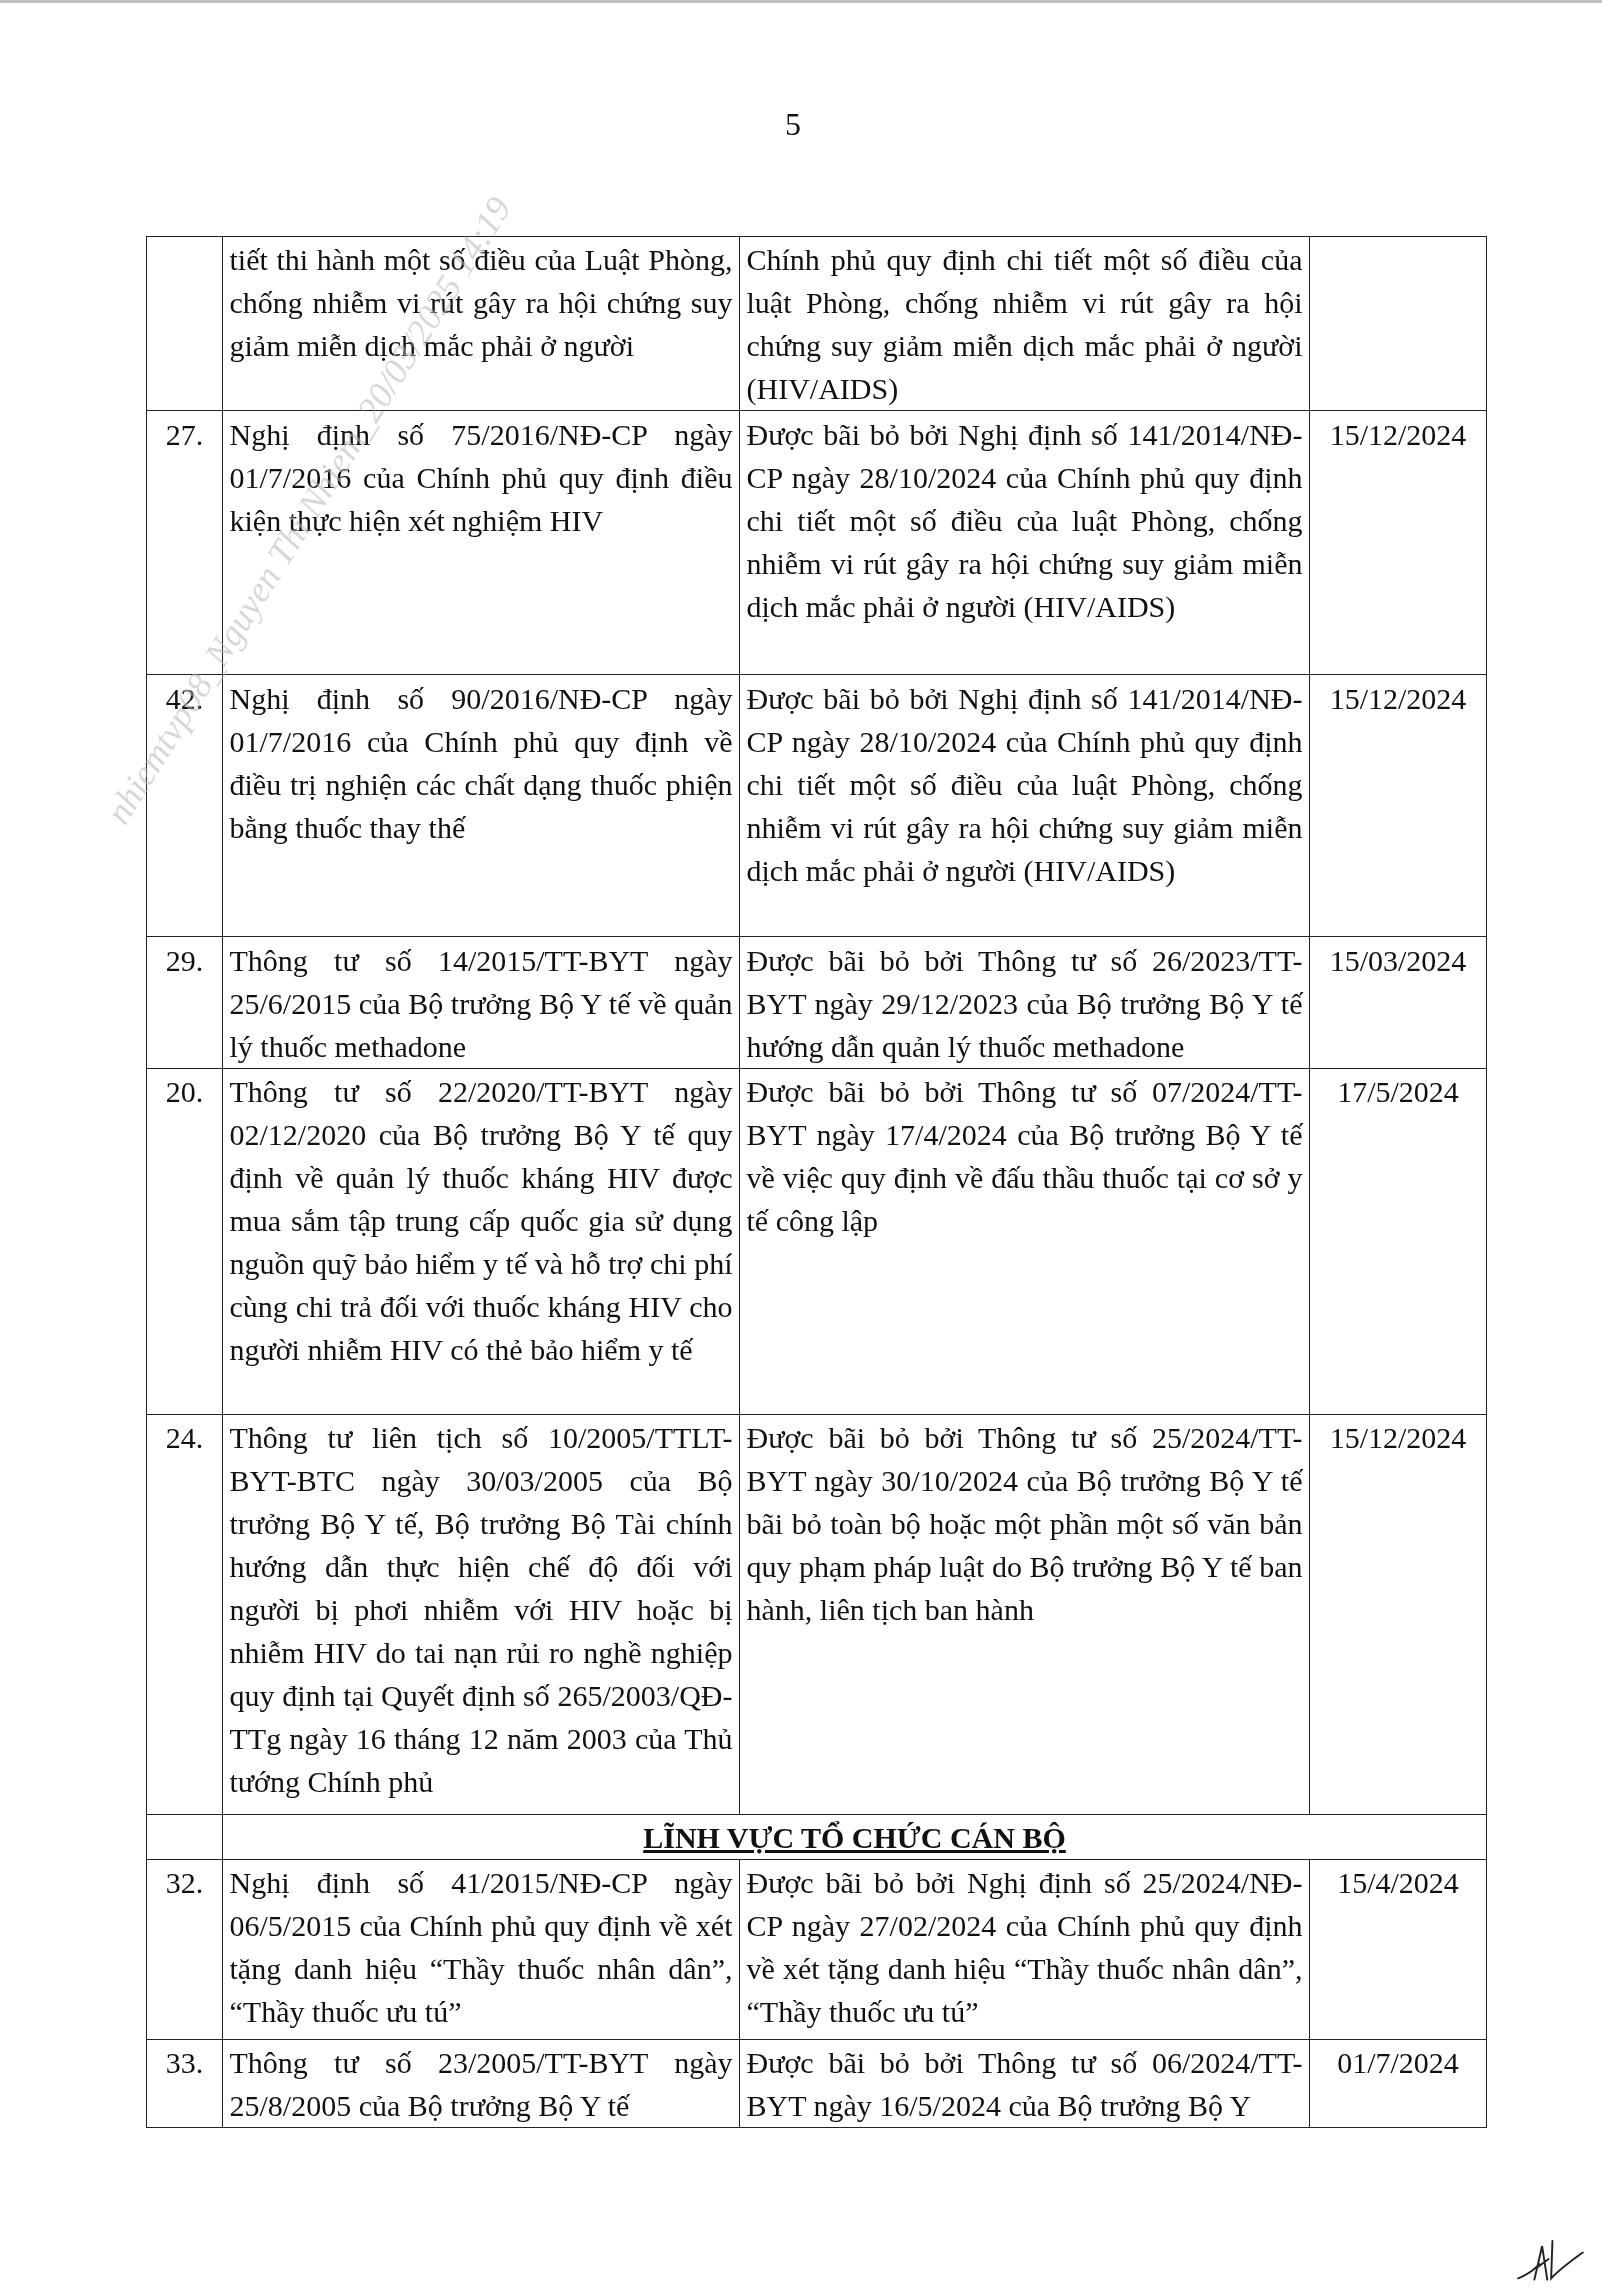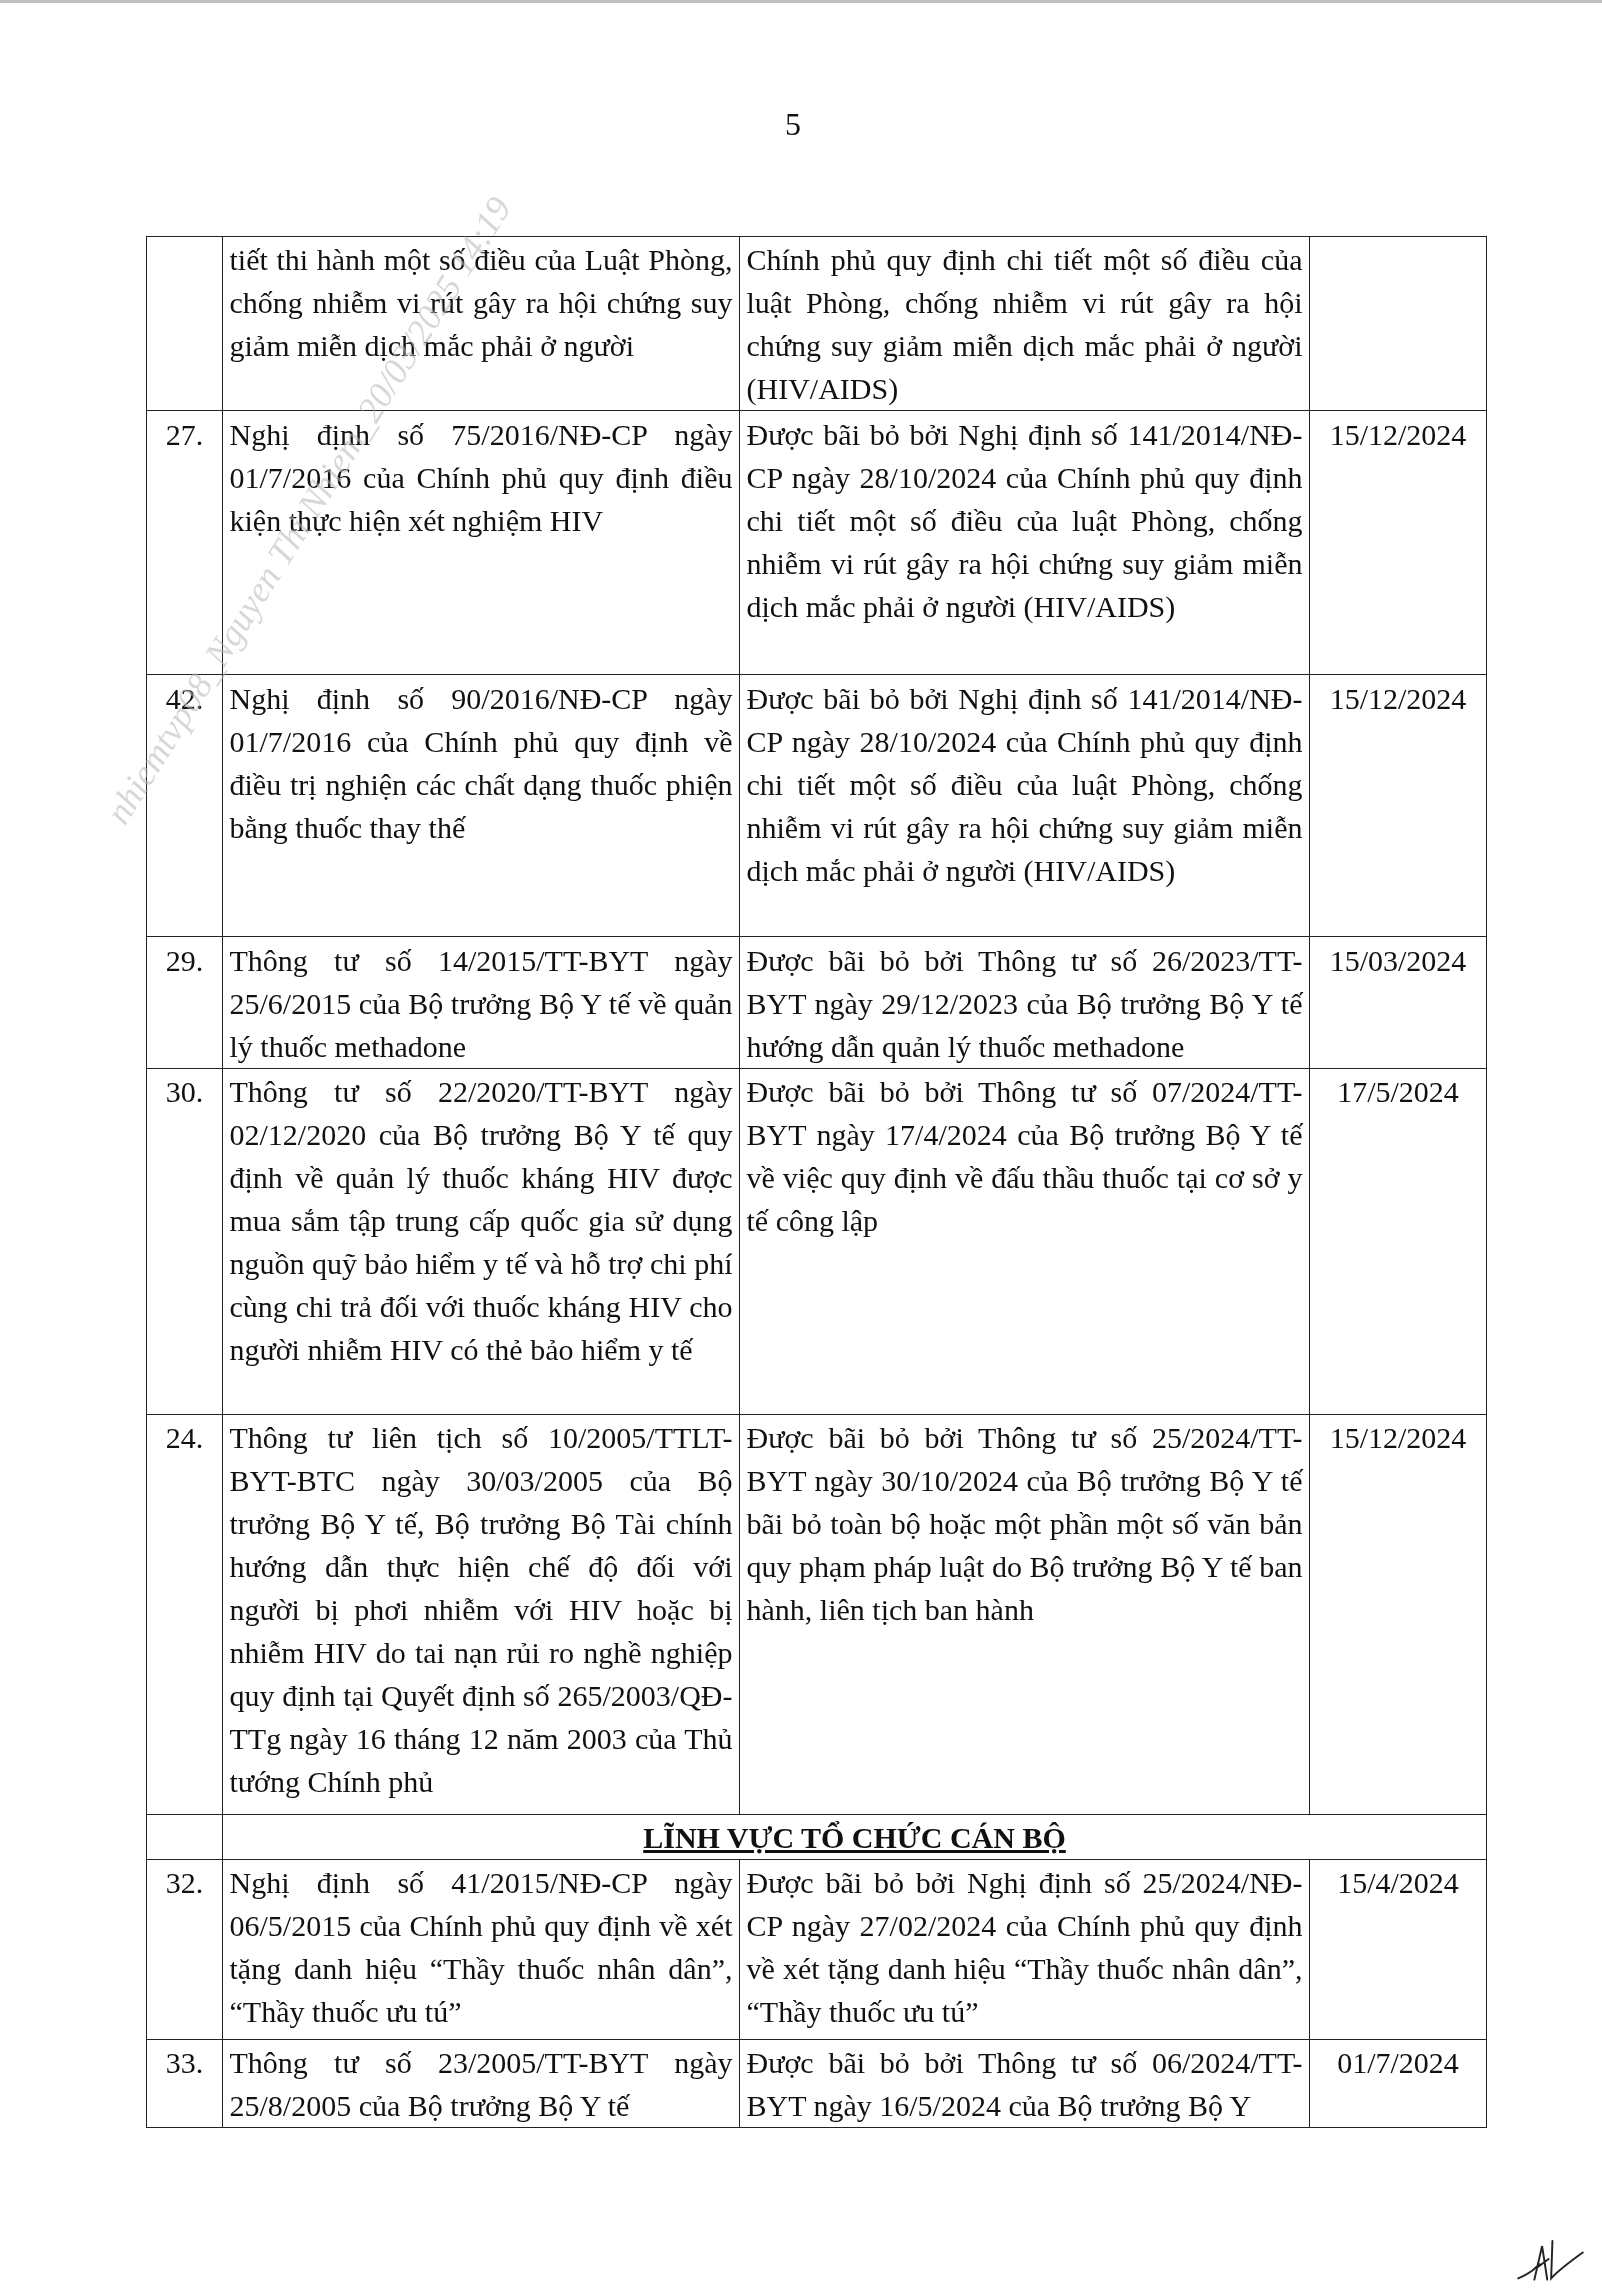--- a/index.html
+++ b/index.html
@@ -55,21 +55,21 @@
       <td class="just">Được bãi bỏ bởi Nghị định số 141/2014/NĐ-CP ngày 28/10/2024 của Chính phủ quy định chi tiết một số điều của luật Phòng, chống nhiễm vi rút gây ra hội chứng suy giảm miễn dịch mắc phải ở người (HIV/AIDS)</td>
       <td class="date">15/12/2024</td>
     </tr>
     <tr style="height:131px">
       <td class="num">29.</td>
       <td class="just">Thông tư số 14/2015/TT-BYT ngày 25/6/2015 của Bộ trưởng Bộ Y tế về quản lý thuốc methadone</td>
       <td class="just">Được bãi bỏ bởi Thông tư số 26/2023/TT-BYT ngày 29/12/2023 của Bộ trưởng Bộ Y tế hướng dẫn quản lý thuốc methadone</td>
       <td class="date">15/03/2024</td>
     </tr>
     <tr style="height:346px">
-      <td class="num">30.</td>
+      <td class="num">20.</td>
       <td class="just">Thông tư số 22/2020/TT-BYT ngày 02/12/2020 của Bộ trưởng Bộ Y tế quy định về quản lý thuốc kháng HIV được mua sắm tập trung cấp quốc gia sử dụng nguồn quỹ bảo hiểm y tế và hỗ trợ chi phí cùng chi trả đối với thuốc kháng HIV cho người nhiễm HIV có thẻ bảo hiểm y tế</td>
       <td class="just">Được bãi bỏ bởi Thông tư số 07/2024/TT-BYT ngày 17/4/2024 của Bộ trưởng Bộ Y tế về việc quy định về đấu thầu thuốc tại cơ sở y tế công lập</td>
       <td class="date">17/5/2024</td>
     </tr>
     <tr style="height:400px">
       <td class="num">24.</td>
       <td class="just">Thông tư liên tịch số 10/2005/TTLT-BYT-BTC ngày 30/03/2005 của Bộ trưởng Bộ Y tế, Bộ trưởng Bộ Tài chính hướng dẫn thực hiện chế độ đối với người bị phơi nhiễm với HIV hoặc bị nhiễm HIV do tai nạn rủi ro nghề nghiệp quy định tại Quyết định số 265/2003/QĐ-TTg ngày 16 tháng 12 năm 2003 của Thủ tướng Chính phủ</td>
       <td class="just">Được bãi bỏ bởi Thông tư số 25/2024/TT-BYT ngày 30/10/2024 của Bộ trưởng Bộ Y tế bãi bỏ toàn bộ hoặc một phần một số văn bản quy phạm pháp luật do Bộ trưởng Bộ Y tế ban hành, liên tịch ban hành</td>
       <td class="date">15/12/2024</td>
     </tr>

